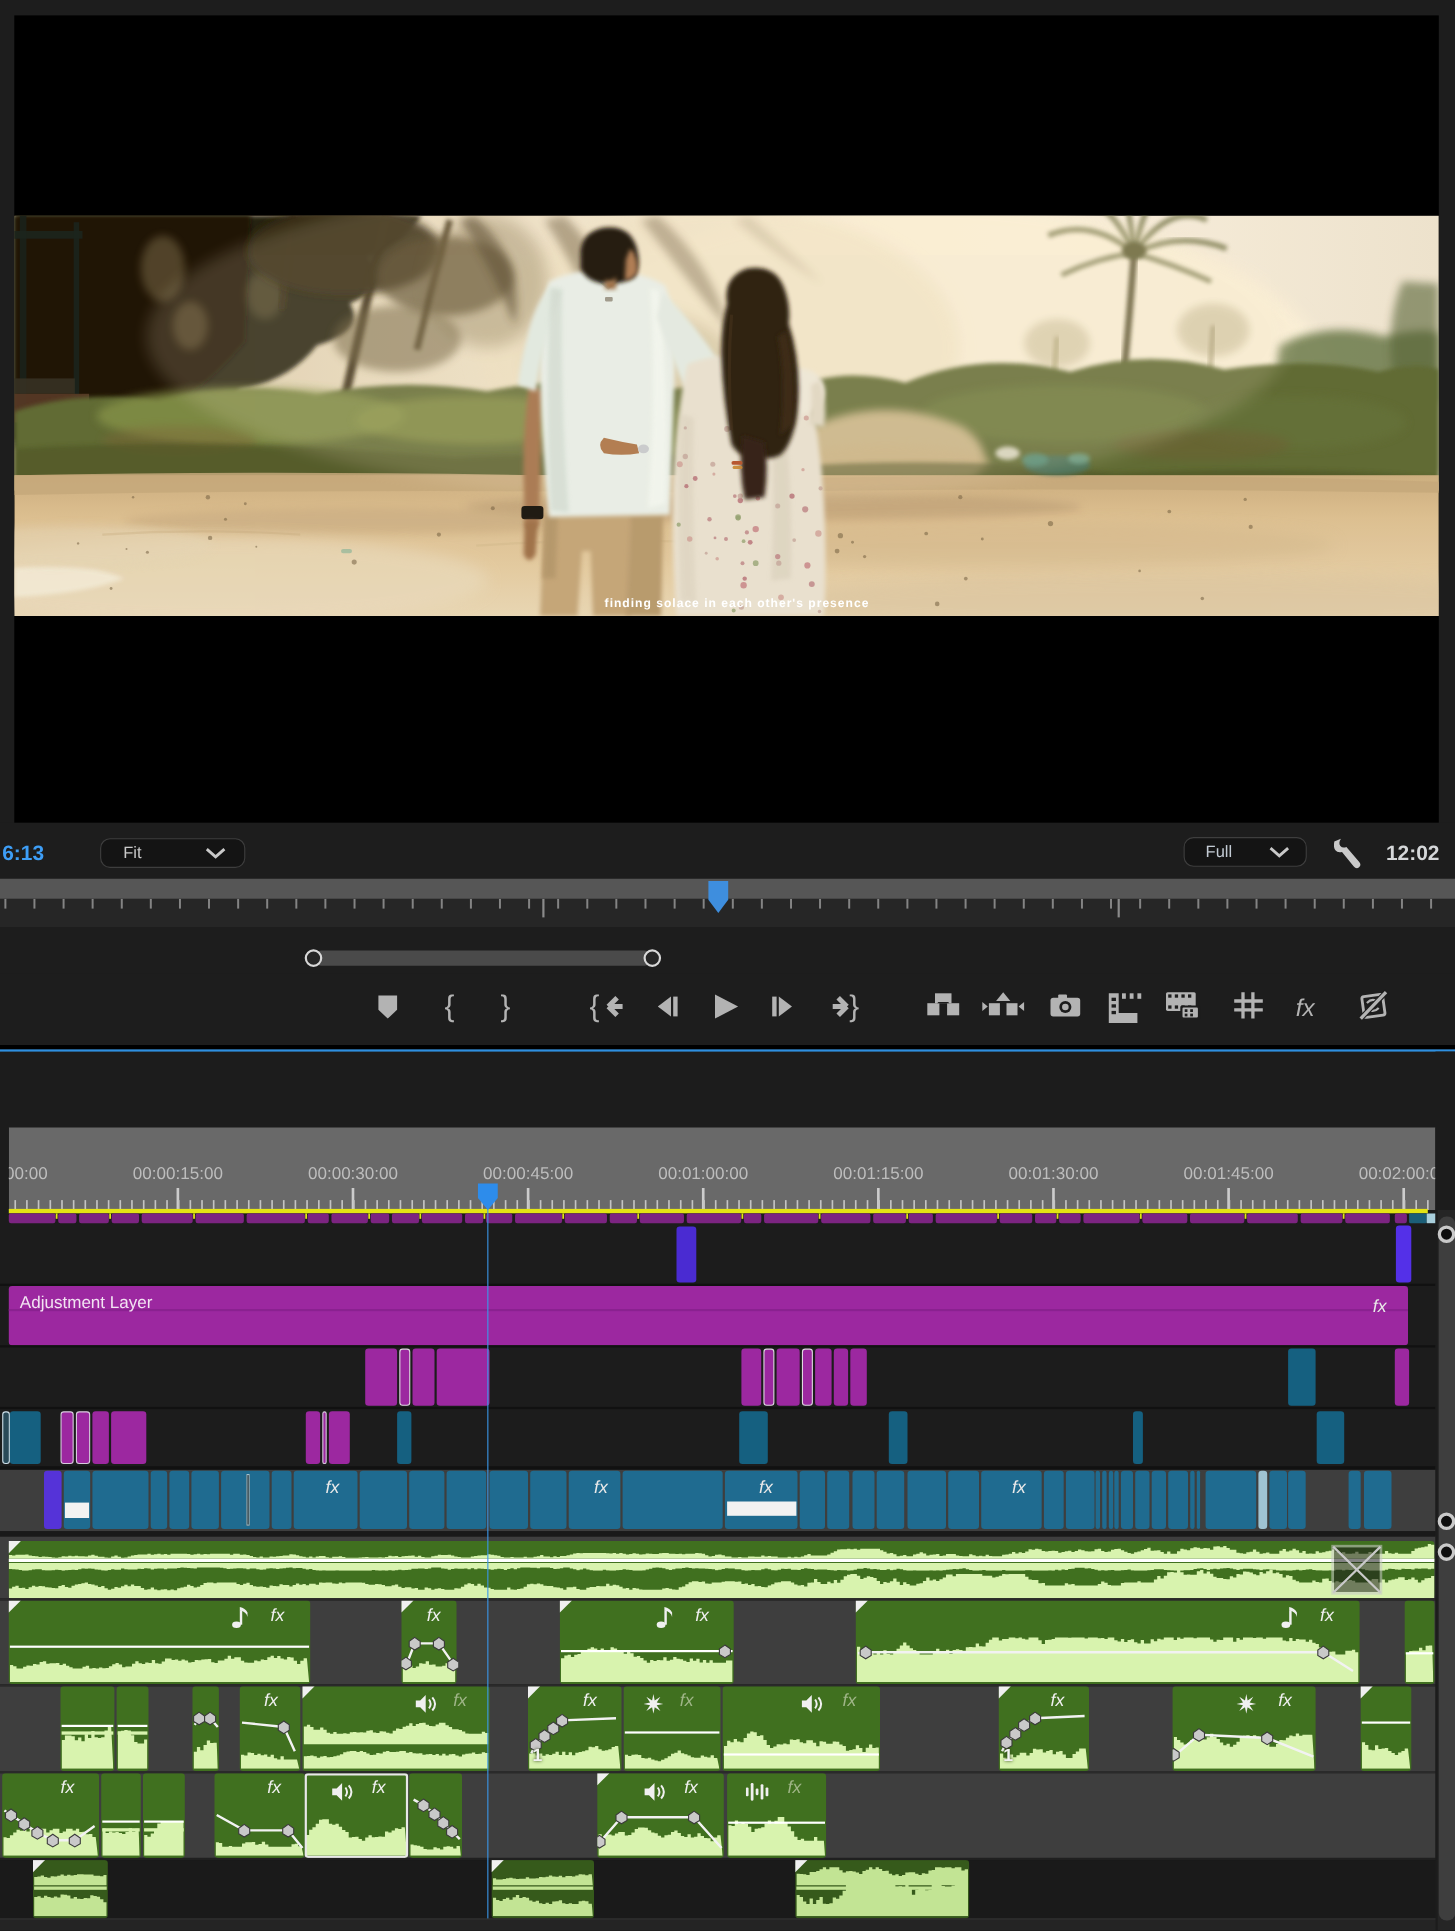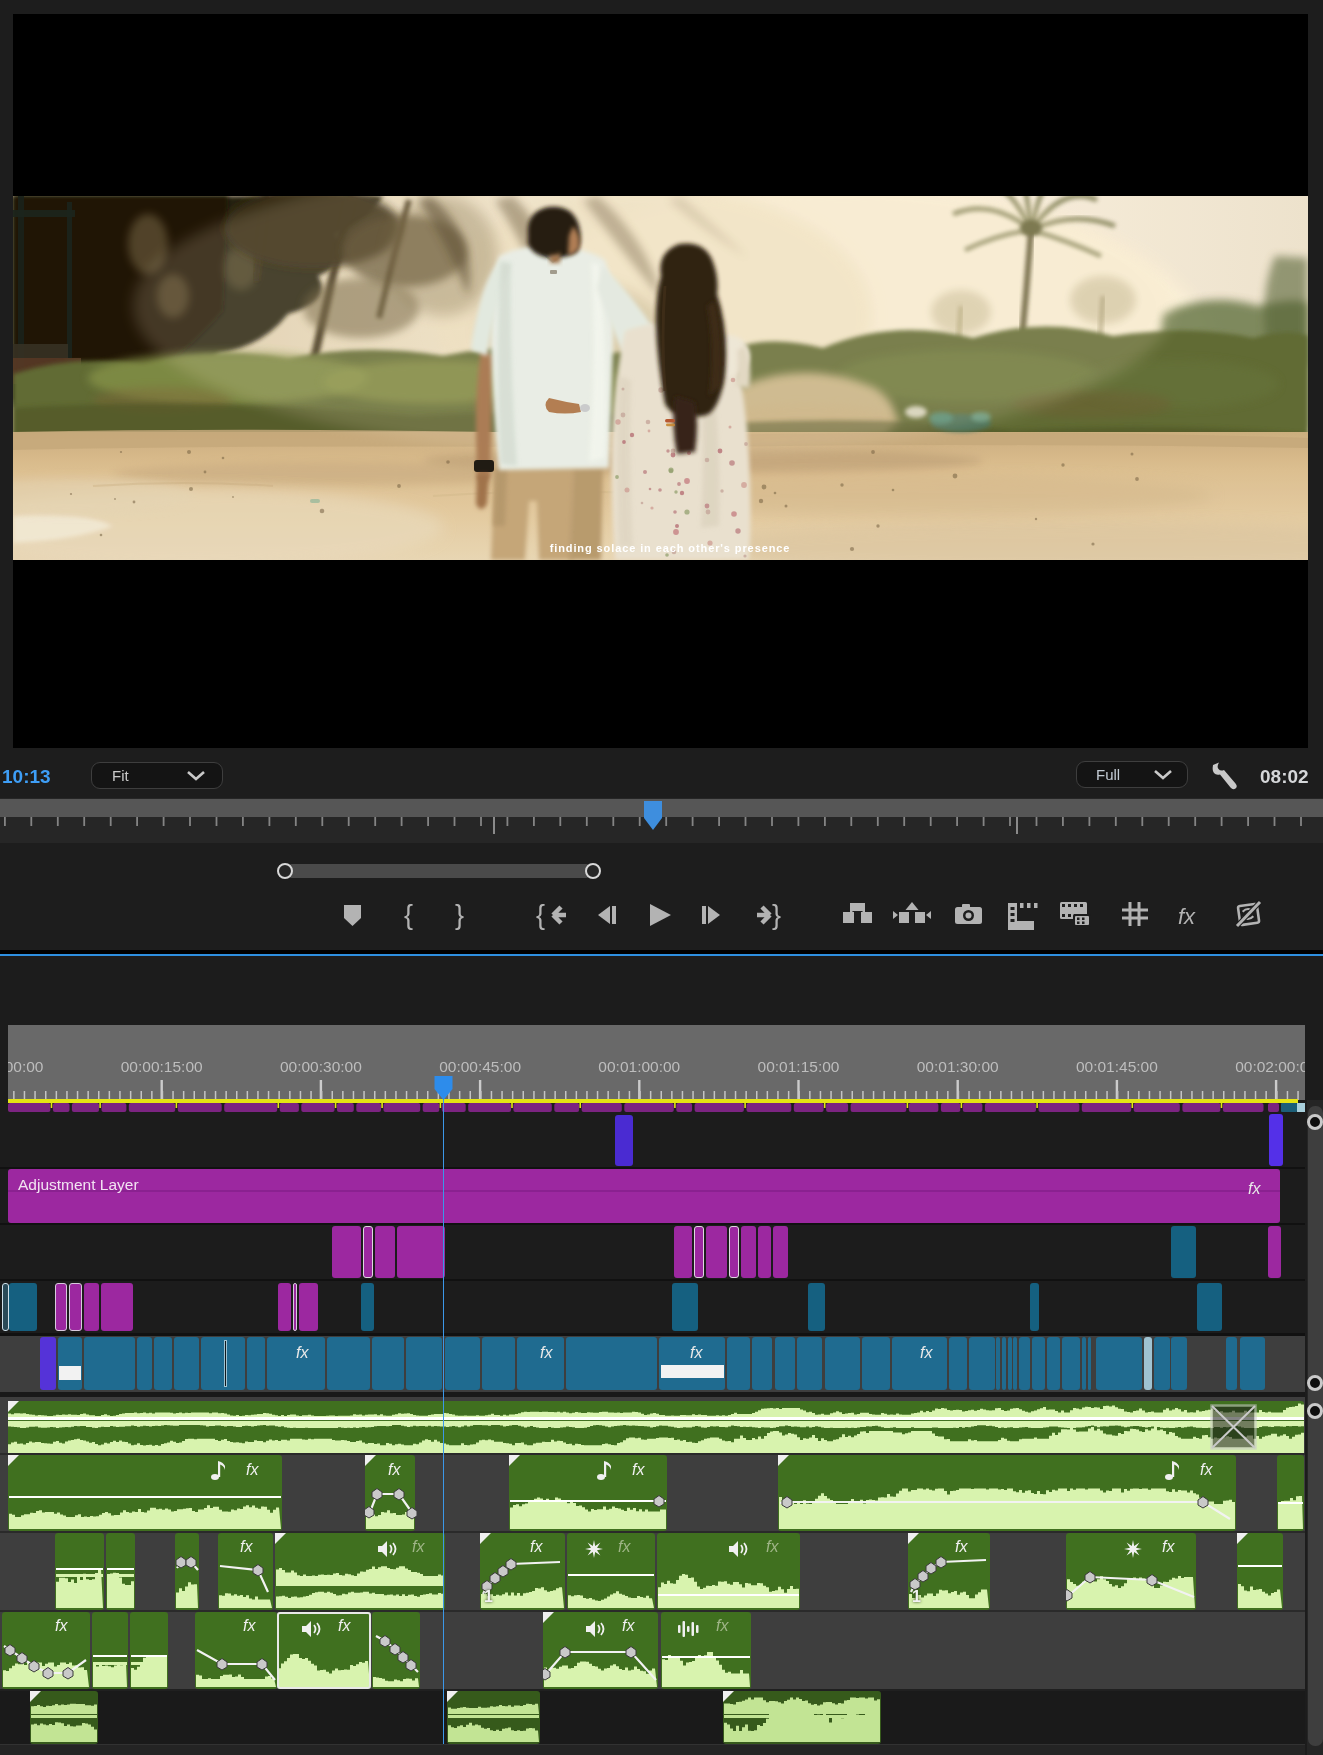--- a/index.html
+++ b/index.html
@@ -221,35 +221,35 @@
     <path d="M648,80 Q644,56 666,48 Q692,44 700,66 Q706,82 704,98 Q716,135 712,178 Q708,208 696,218 Q682,224 672,216 Q660,222 652,208 Q644,165 643,130 Q642,102 648,80 Z" fill="#271a0e" filter="url(#b2)"></path>
     <path d="M662,200 Q658,230 664,258 L682,256 Q686,228 682,206 Z" fill="#2d1f12" filter="url(#b2)"></path>
     <path d="M702,105 Q712,145 708,190 L696,200 Q702,150 694,110 Z" fill="#382615" opacity="0.85" filter="url(#b2)"></path>
     <path d="M652,90 Q648,140 652,195" stroke="#3b2a18" stroke-width="3" fill="none" opacity="0.7"></path>
     <rect x="652" y="223" width="10" height="3.5" rx="1.7" fill="#b5542f"></rect>
     <rect x="653" y="227.5" width="9" height="2.8" rx="1.4" fill="#c7852f" opacity="0.9"></rect>
     <rect width="1295" height="364" fill="#e8a85f" opacity="0.05"></rect>
     <text x="657" y="356" text-anchor="middle" font-size="11" font-weight="bold" letter-spacing="0.9" fill="#ffffff" font-family="Liberation Sans,sans-serif">finding solace in each other's presence</text>
   </svg>
 <div class="abs" style="left:0;top:748px;width:1323px;height:50px;background:#1d1d1d"></div>
-<div class="abs" style="left:2px;top:766px;font-size:19px;font-weight:bold;color:#3e9ef6">10:13</div>
+<div class="abs" style="left:2px;top:766px;font-size:19px;font-weight:bold;color:#3e9ef6">6:13</div>
 <div class="abs" style="left:91px;top:762px;width:132px;height:27px;border:1.5px solid #3e3e3e;border-radius:9px;background:#141414"></div>
 <div class="abs" style="left:112px;top:767px;font-size:15px;color:#c9c9c9">Fit</div>
 <svg class="abs" style="left:185px;top:770px" width="22" height="12">
     <path d="M3,2 L11,9 L19,2" stroke="#c9c9c9" stroke-width="2.6" fill="none"></path>
   </svg>
 <div class="abs" style="left:1076px;top:761px;width:112px;height:27px;border:1.5px solid #3e3e3e;border-radius:9px;background:#141414"></div>
 <div class="abs" style="left:1096px;top:766px;font-size:15px;color:#c3cbd4">Full</div>
 <svg class="abs" style="left:1152px;top:769px" width="22" height="12">
     <path d="M3,2 L11,9 L19,2" stroke="#c9c9c9" stroke-width="2.6" fill="none"></path>
   </svg>
 <svg class="abs" style="left:1210px;top:760px" width="32" height="32" viewBox="0 0 32 32">
     <path d="M3,5 L9,2.5 Q6.5,6.5 8.5,9 Q10.5,11.5 14,10 L25.5,23.5 Q28,26.5 25.5,28.5 Q23,30.5 20.5,27.5 L10,14.5 Q6,15.5 4,13 Q2,10.5 3,5 Z" fill="#c9c9c9"></path>
   </svg>
-<div class="abs" style="left:1260px;top:766px;font-size:19px;font-weight:bold;color:#d5d7d9">08:02</div>
+<div class="abs" style="left:1260px;top:766px;font-size:19px;font-weight:bold;color:#d5d7d9">12:02</div>
 <div class="abs" style="left:0;top:798px;width:1323px;height:45px;background:#262626"></div>
 <div class="abs" style="left:0;top:799px;width:1323px;height:18px;background:#565656"></div>
 <svg class="abs" style="left:0;top:817px" width="1323" height="20">
     <rect x="4.0" y="0" width="1.8" height="9" fill="#848484"></rect>
     <rect x="30.4" y="0" width="1.8" height="9" fill="#848484"></rect>
     <rect x="56.9" y="0" width="1.8" height="9" fill="#848484"></rect>
     <rect x="83.3" y="0" width="1.8" height="9" fill="#848484"></rect>
     <rect x="109.8" y="0" width="1.8" height="9" fill="#848484"></rect>
     <rect x="136.2" y="0" width="1.8" height="9" fill="#848484"></rect>
     <rect x="162.7" y="0" width="1.8" height="9" fill="#848484"></rect>

